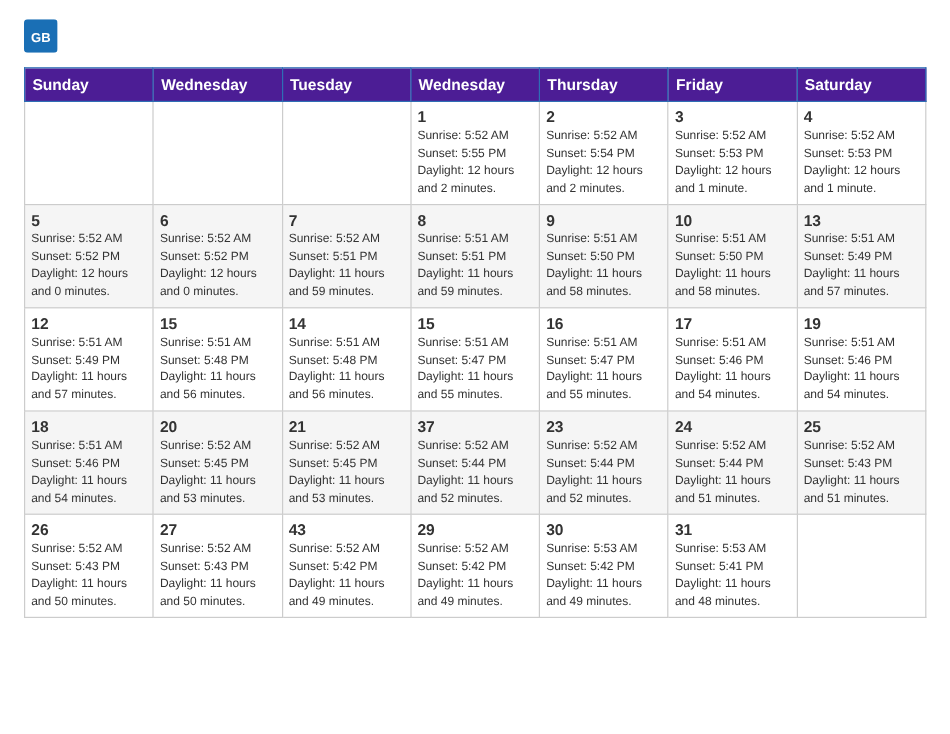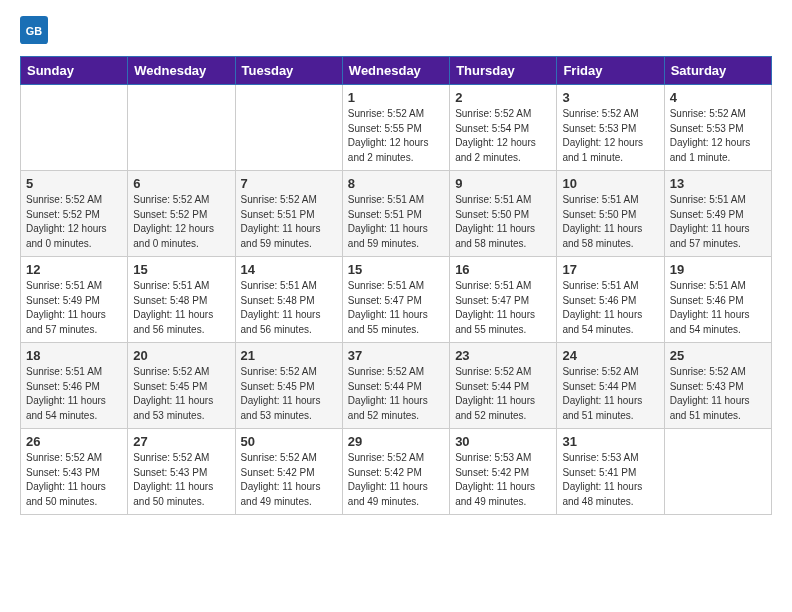--- a/index.html
+++ b/index.html
@@ -315,21 +315,21 @@
 and 50 minutes.</div>
         </td>
         <td>
           <span class="day-num">27</span>
           <div class="day-info">Sunrise: 5:52 AM
 Sunset: 5:43 PM
 Daylight: 11 hours
 and 50 minutes.</div>
         </td>
         <td>
-          <span class="day-num">50</span>
+          <span class="day-num">43</span>
           <div class="day-info">Sunrise: 5:52 AM
 Sunset: 5:42 PM
 Daylight: 11 hours
 and 49 minutes.</div>
         </td>
         <td>
           <span class="day-num">29</span>
           <div class="day-info">Sunrise: 5:52 AM
 Sunset: 5:42 PM
 Daylight: 11 hours

